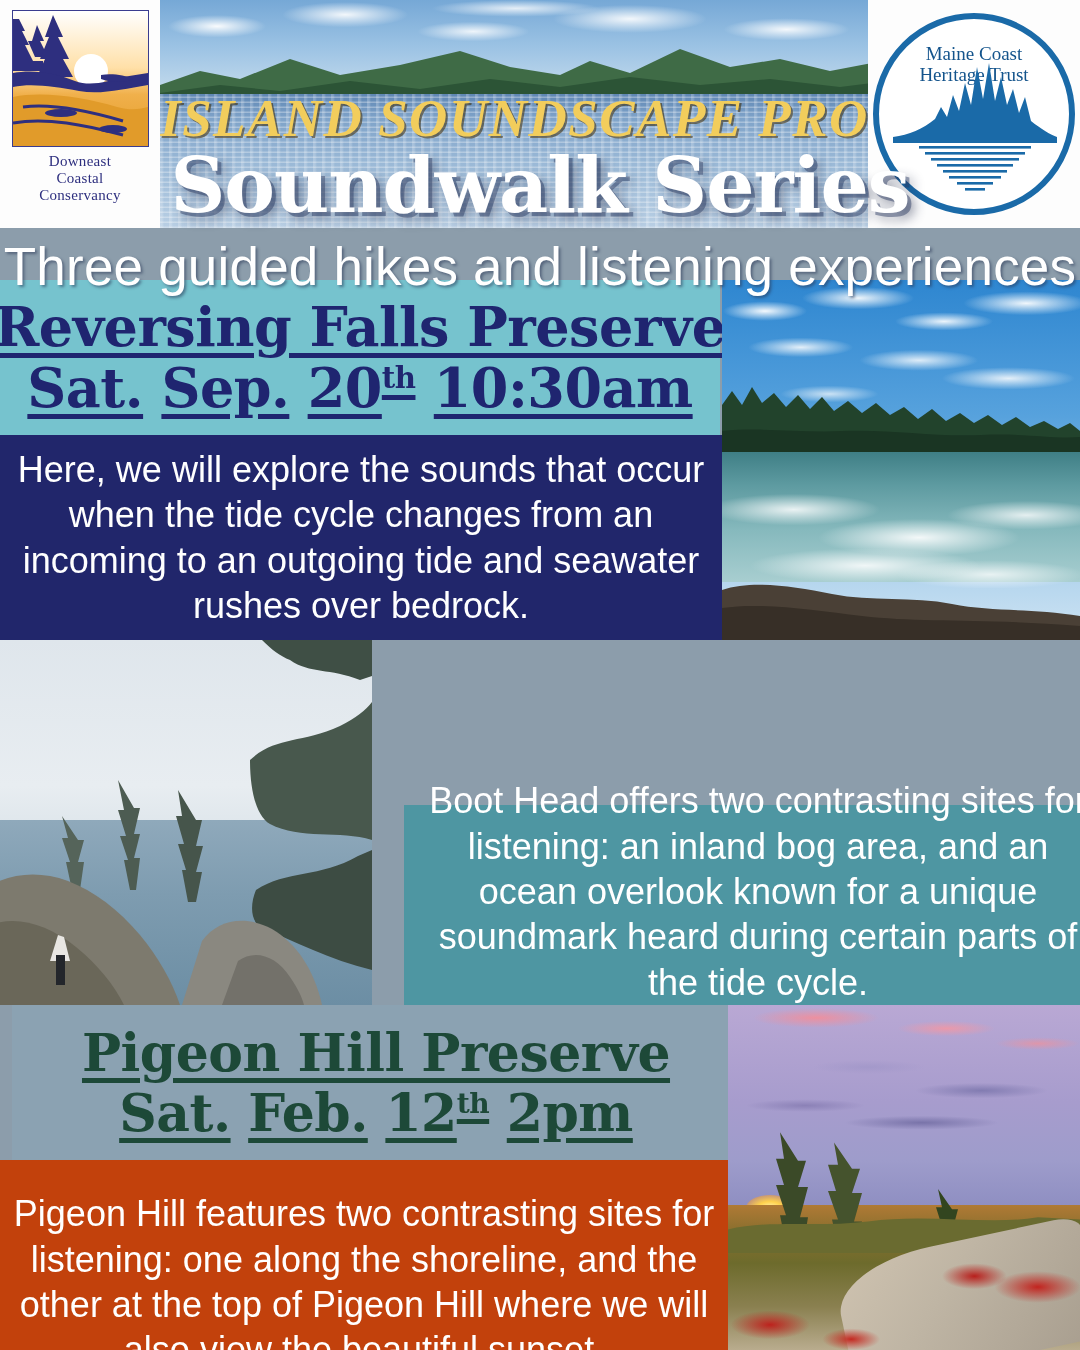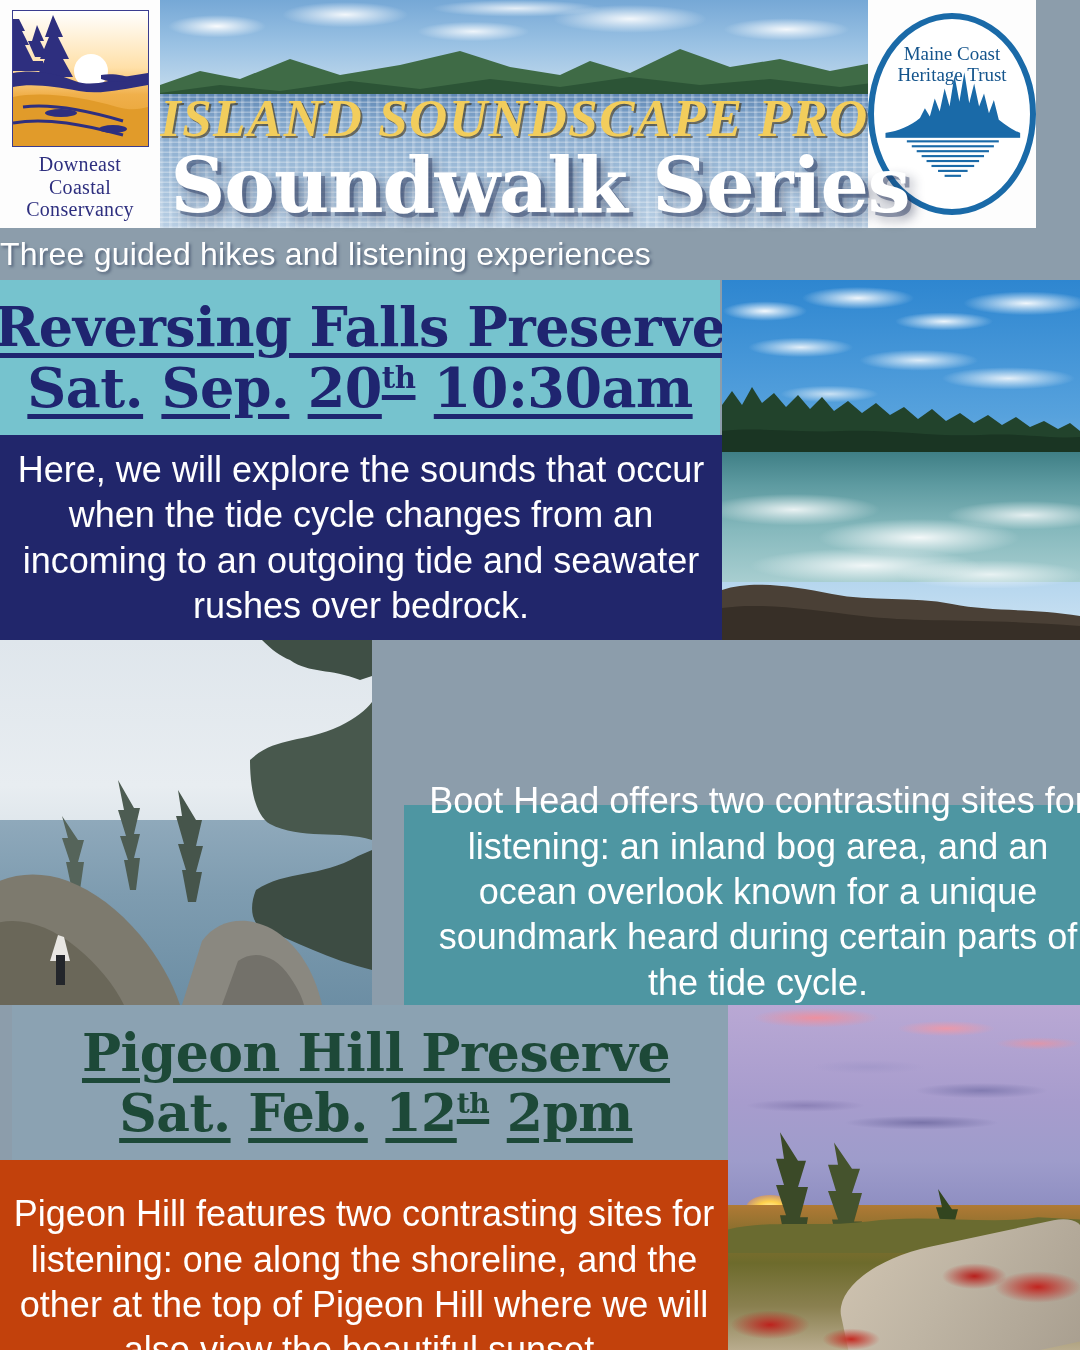--- a/index.html
+++ b/index.html
@@ -32,39 +32,39 @@
                 repeating-linear-gradient(90deg, rgba(255,255,255,.22) 0px, rgba(255,255,255,.22) 2px, rgba(255,255,255,0) 4px, rgba(255,255,255,0) 9px);}
   .banner-title{position:absolute;left:0;top:88px;width:100%;
      font-family:"Liberation Serif", serif;font-style:italic;font-weight:700;
      font-size:53px;letter-spacing:1.5px;color:#f2cd5c;text-align:center;white-space:nowrap;
      text-shadow:2px 2px 0 rgba(60,40,0,.55);}
 
   .logo-left{position:absolute;left:0;top:0;width:160px;height:228px;background:#fdfdfd;
      display:flex;flex-direction:column;align-items:center;}
   .dcc-art{width:135px;height:135px;margin-top:10px;border:1px solid #3a3c8f;position:relative;overflow:hidden;
      background:linear-gradient(#ffffff 0%, #ffe0a8 42%, #f0b04b 62%, #e39b28 100%);}
-  .dcc-name{font-family:"Liberation Serif", serif;color:#2e2f7f;font-size:20px;
+  .dcc-name{font-family:"Liberation Serif", serif;color:#2e2f7f;font-size:15px;
      line-height:1.13;text-align:center;margin-top:6px;letter-spacing:.3px;}
   .dcc-name span{display:block;}
-  .logo-right{position:absolute;left:868px;top:0;width:168px;height:228px;background:#fdfdfd;
+  .logo-right{position:absolute;left:868px;top:0;width:212px;height:228px;background:#fdfdfd;
      display:flex;align-items:center;justify-content:center;}
   .mcht{width:190px;height:190px;border-radius:50%;border:6px solid #1a6aa8;position:relative;
      background:#fff;overflow:hidden;}
   .mcht-text{position:absolute;left:0;top:24px;width:100%;text-align:center;
      font-family:"Liberation Serif", serif;color:#14548c;font-size:19px;line-height:1.12;}
   .mcht-text span{display:block;}
 
   
   .title-wrap{position:absolute;left:0;top:140px;width:1080px;height:90px;z-index:5;
      display:flex;align-items:flex-end;justify-content:center;pointer-events:none;}
   .main-title{font-family:"DejaVu Serif", serif;font-weight:700;font-size:76px;color:#ffffff;
      letter-spacing:-1px;
      text-shadow:4px 4px 0 rgba(40,55,95,.45), 7px 7px 12px rgba(30,40,70,.45);}
-  .subtitle{position:absolute;left:0;top:236px;width:1080px;z-index:6;
-     font-size:32px;color:#ffffff;letter-spacing:.2px;
+  .subtitle{position:absolute;left:0;top:236px;width:1080px;text-align:center;z-index:6;
+     font-size:53px;color:#ffffff;letter-spacing:.2px;
      text-shadow:2px 2px 3px rgba(40,55,85,.55);}
 
   
   .ev-head{font-family:"DejaVu Serif", serif;font-weight:700;letter-spacing:-.5px;}
   .ev-line{display:block;white-space:nowrap;}
   .u{text-decoration:underline;text-decoration-thickness:5px;text-underline-offset:7px;}
   sup{font-size:.54em;vertical-align:super;line-height:0;}
   .ev-body{font-size:36px;line-height:1.26;color:#fff;text-align:center;}
 
   

